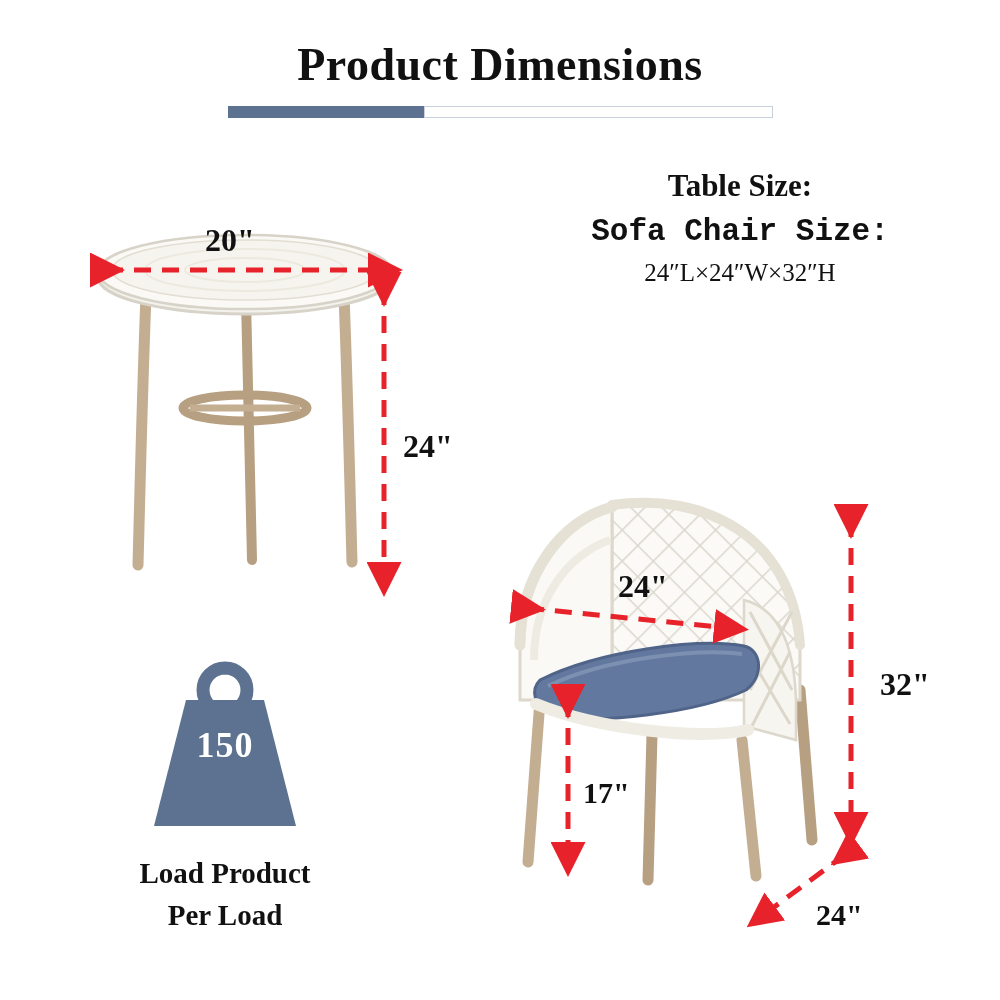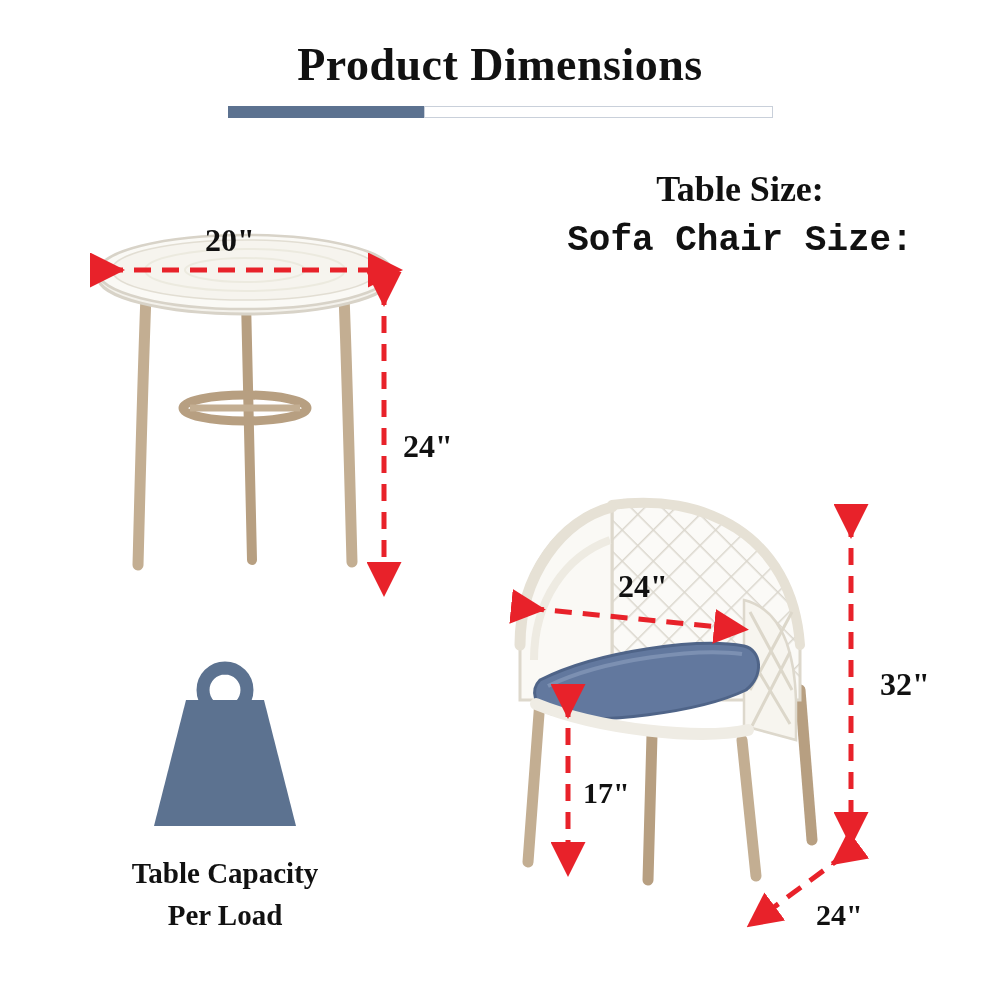--- a/index.html
+++ b/index.html
@@ -64,21 +64,21 @@
     position: absolute;
     top: 168px;
     left: 530px;
     width: 420px;
     text-align: center;
     color: #111111;
   }
   .spec-head {
     font-family: "Liberation Serif", serif;
     font-weight: bold;
-    font-size: 36px;
+    font-size: 31px;
     margin-bottom: 10px;
   }
   .spec-val {
     font-family: "Liberation Serif", serif;
     font-size: 25px;
     margin-bottom: 18px;
   }
   .spec-head.second { margin-top: 6px; font-family: Liberation Mono, monospace; }
 
   
@@ -131,20 +131,21 @@
   <div class="title">Product Dimensions</div>
 
   <div class="rule-wrap">
     <div class="rule-left"></div>
     <div class="rule-right"></div>
   </div>
 
   <div class="specs">
     <div class="spec-head">Table Size:</div>
     <div class="spec-head second">Sofa Chair Size:</div>
+    <div class="spec-val">24″L×24″W×32″H</div>
   </div>
 
   <svg class="layer" viewBox="0 0 1000 1000">
     <defs>
       <marker id="ah" markerWidth="7" markerHeight="7" refX="3.2" refY="3.5" orient="auto">
         <path d="M0,0 L7,3.5 L0,7 z" fill="#e8222a"></path>
       </marker>
       <pattern id="mesh" width="22" height="22" patternUnits="userSpaceOnUse" patternTransform="rotate(45)">
         <path d="M0,0 L0,22 M0,0 L22,0" stroke="#d9d5cb" stroke-width="3" fill="none"></path>
       </pattern>
@@ -220,19 +221,20 @@
   <div class="dim" style="left:880px; top:666px; font-size:32px;">32"</div>
   <div class="dim" style="left:583px; top:776px; font-size:30px;">17"</div>
   <div class="dim" style="left:816px; top:898px; font-size:30px;">24"</div>
 
   <svg class="layer" viewBox="0 0 1000 1000">
     <g>
       <path d="M225,668 a22,22 0 0 1 0,44 a22,22 0 0 1 0,-44 z" fill="none" stroke="#5c7290" stroke-width="13"></path>
       <path d="M186,700 L264,700 L296,826 L154,826 Z" fill="#5c7290"></path>
     </g>
   </svg>
+  <div class="weight-num" style="left:145px; top:724px;">150</div>
 
   <div class="load-label">
-    <div>Table Capacity</div>
+    <div>Load Product</div>
     <div>Per Load</div>
   </div>
 
 </div>
 
 </body></html>

